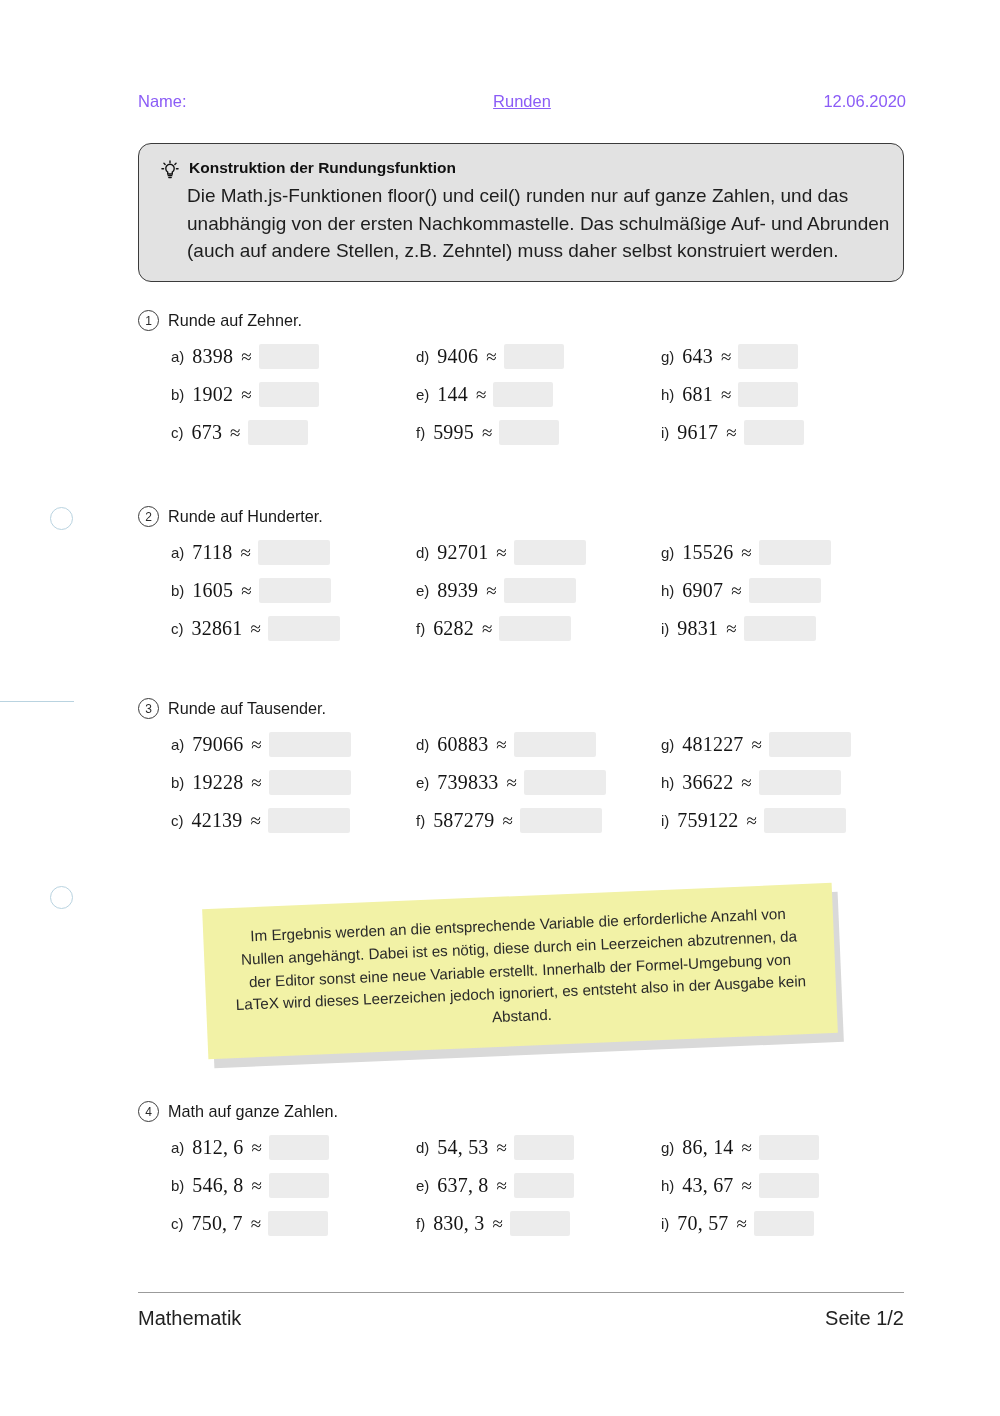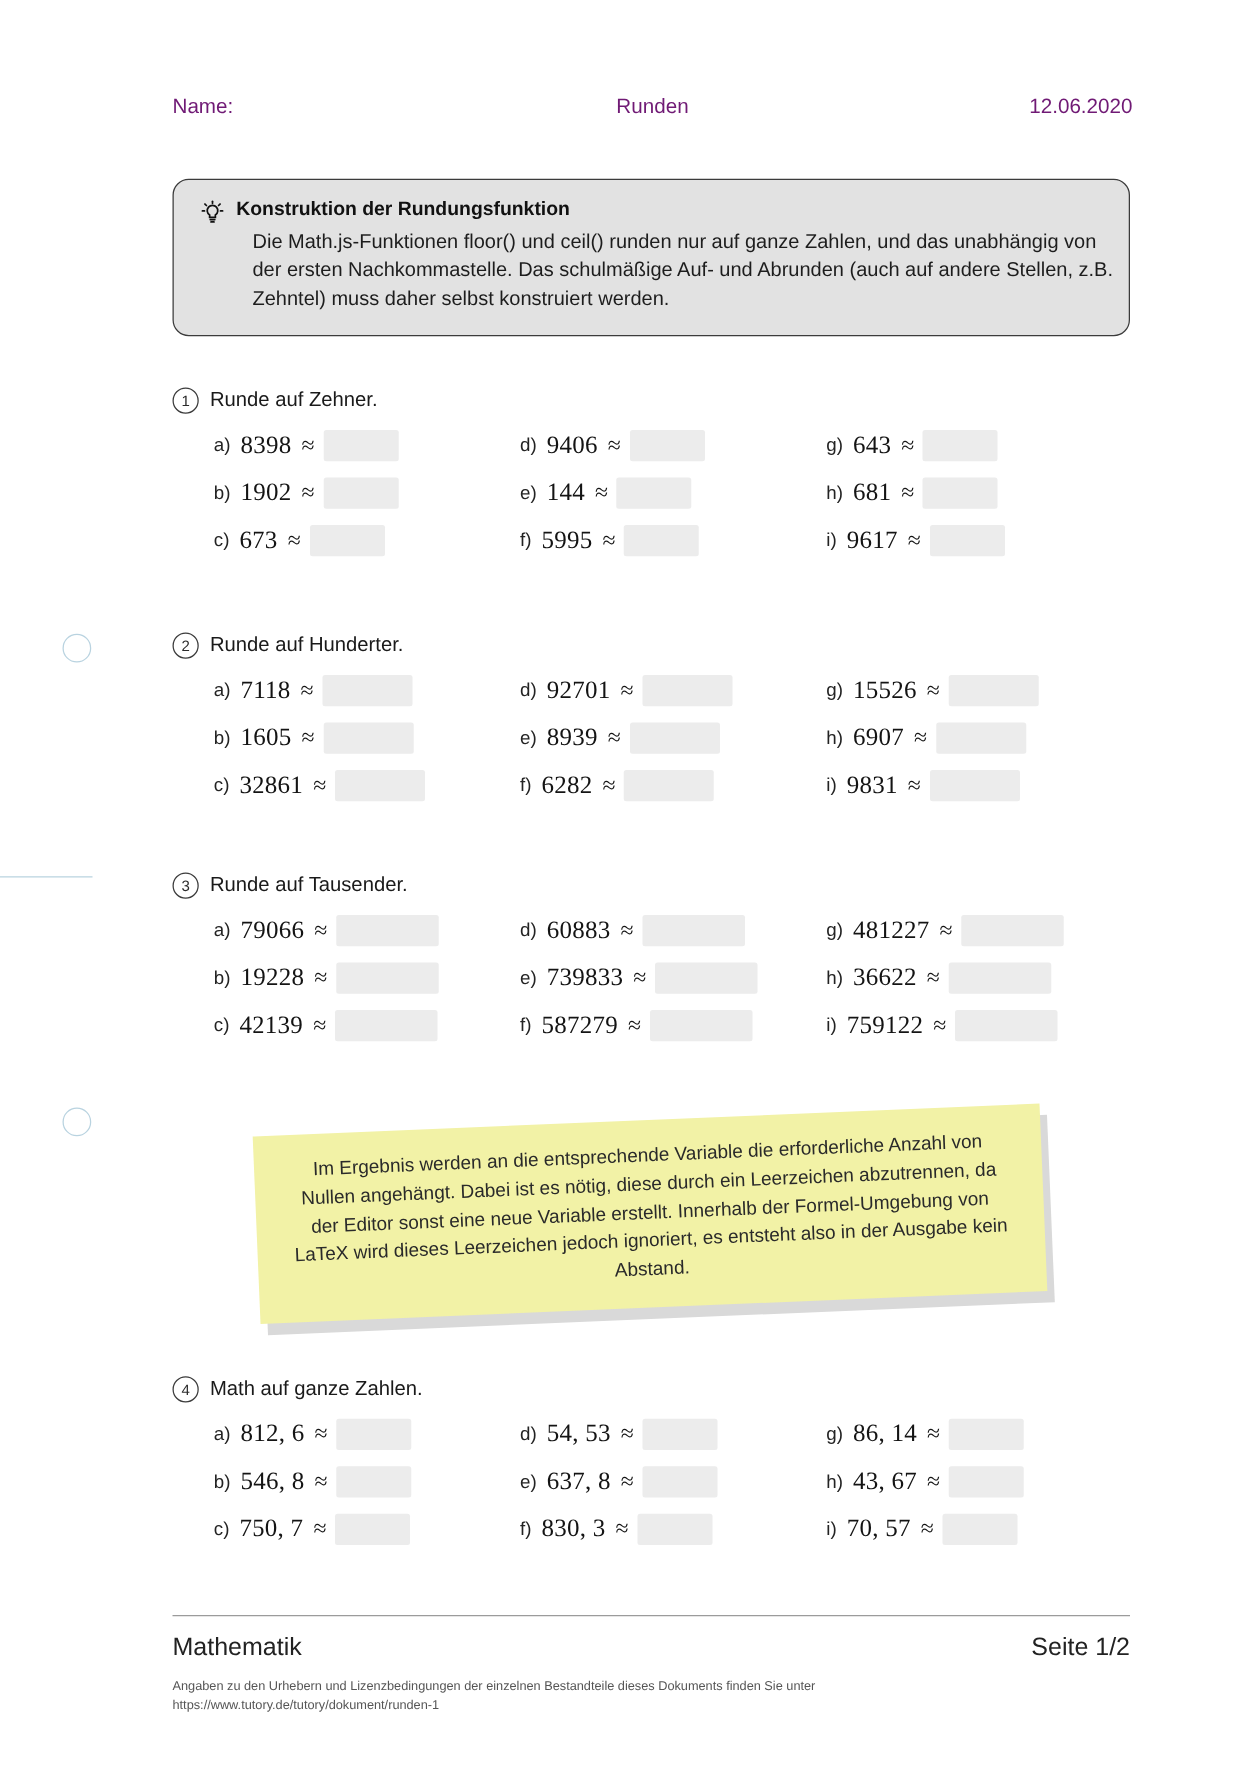--- a/index.html
+++ b/index.html
@@ -20,34 +20,35 @@
     position: absolute;
     left: 0; top: 0;
     width: 1000px;
     height: 1416px;
   }
 
   
   .header {
     position: absolute;
     left: 138px;
-    top: 76px;
+    top: 92px;
     width: 768px;
     display: flex;
     align-items: baseline;
     justify-content: center;
     font-size: 16.5px;
-    color: #701a75;
+    color: #8b5cf6;
   }
   .header .name-label { font-weight: normal; }
   .header .doc-title {
     position: absolute;
     left: 0; right: 0;
     text-align: center;
     font-size: 16.5px;
+    text-decoration: underline;
   }
   .header .doc-date { margin-left: auto; }
 
   
   .infobox {
     position: absolute;
     left: 138px;
     top: 143px;
     width: 766px;
     box-sizing: border-box;
@@ -68,23 +69,23 @@
     position: relative;
     top: 1px;
   }
   .infobox-title {
     font-size: 15.5px;
     font-weight: bold;
     color: #111;
     padding-top: 1px;
   }
   .infobox-body {
-    margin-left: 43px;
+    margin-left: 28px;
     margin-top: 2px;
-    font-size: 16px;
+    font-size: 19px;
     line-height: 1.45;
     color: #1d1d1d;
   }
 
   
   .exercise { position: absolute; }
   .ex-head {
     display: flex;
     align-items: center;
     gap: 9px;
@@ -530,18 +531,14 @@
           <span class="blank w-sm"></span>
         </div>
     </div>
   </div>
 
   <div class="footer-rule"></div>
   <div class="footer">
     <span>Mathematik</span>
     <span>Seite 1/2</span>
   </div>
-  <div class="footer-meta">
-    <div>Angaben zu den Urhebern und Lizenzbedingungen der einzelnen Bestandteile dieses Dokuments finden Sie unter</div>
-    <div>https://www.tutory.de/tutory/dokument/runden-1</div>
-  </div>
 
 </div>
 
 </body></html>

